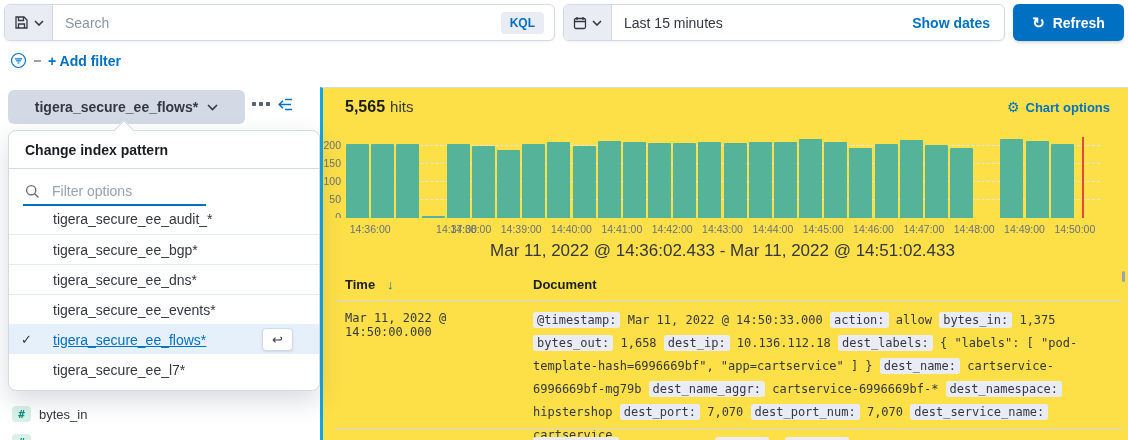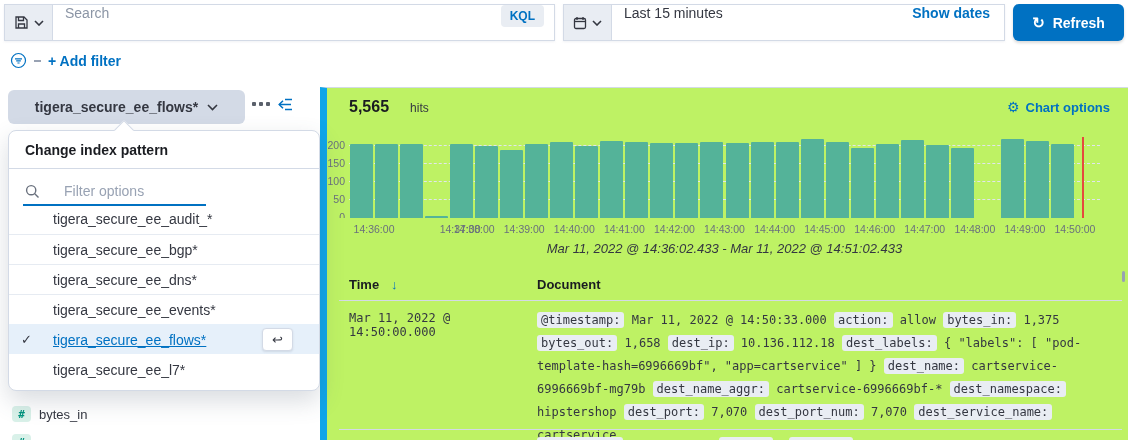--- a/index.html
+++ b/index.html
@@ -2,22 +2,22 @@
 <html><head>
 <meta charset="utf-8">
 <style>
   * { margin:0; padding:0; box-sizing:border-box; }
   html,body { width:1128px; height:440px; overflow:hidden; background:#fff;
               font-family:"Liberation Sans", sans-serif; color:#343741; }
   .app { position:relative; width:1128px; height:440px; }
 
   
   .topbar { position:absolute; top:4px; left:4px; right:4px; height:37px; display:flex; gap:8px; }
-  .inputbar { display:flex; align-items:flex-start; background:#fff; border:1px solid #d3dae6;
-              border-radius:0; overflow:hidden; height:37px; box-shadow:0 1px 2px rgba(152,162,179,.15); }
+  .inputbar { display:flex; align-items:center; background:#fff; border:1px solid #d3dae6;
+              border-radius:6px; overflow:hidden; height:37px; box-shadow:0 1px 2px rgba(152,162,179,.15); }
   .searchbar { flex:1; }
   .datebar { width:442px; }
   .prepend { width:48px; height:100%; background:#e9edf3; display:flex; align-items:center;
              justify-content:center; gap:5px; border-right:1px solid #d3dae6; cursor:pointer; }
   .searchbar input { border:none; outline:none; flex:1; font-size:14px; padding:0 12px;
                      color:#343741; font-family:"Liberation Sans",sans-serif; background:transparent; }
   .searchbar input::placeholder { color:#8b95a5; }
   .kql { margin-right:10px; background:#e9edf3; color:#0071c2; font-weight:700; font-size:12px;
          padding:4px 9px; border-radius:4px; cursor:pointer; }
   .date-text { font-size:14px; padding-left:12px; }
@@ -53,59 +53,59 @@
 
   
   .popover { position:absolute; left:8px; top:130px; width:312px; height:261px; background:#fff;
              border:1px solid #d3dae6; border-radius:8px; z-index:20;
              box-shadow:0 10px 24px rgba(65,78,101,.2); }
   .pop-arrow { position:absolute; top:-8px; left:108px; width:14px; height:14px; background:#fff;
                border-left:1px solid #d3dae6; border-top:1px solid #d3dae6; transform:rotate(45deg); }
   .pop-title { font-weight:700; font-size:14px; color:#1a1c21; padding:11px 16px 10px;
                border-bottom:1px solid #d3dae6; }
   .pop-search { padding:9px 14px 0; }
-  .pop-search-inner { position:relative; display:flex; align-items:center; gap:24px; padding:5px 2px 7px; }
+  .pop-search-inner { position:relative; display:flex; align-items:center; gap:12px; padding:5px 2px 7px; }
   .pop-search-inner input { border:none; outline:none; flex:1; font-size:14px; color:#343741;
                             font-family:"Liberation Sans",sans-serif; }
   .pop-search-inner input::placeholder { color:#98a2b3; }
   .pop-underline { position:absolute; left:0; bottom:0; width:65%; height:2px; background:#0071c2; }
   .index-list { list-style:none; margin-top:-2px; overflow:hidden; height:180px; }
   .index-item { height:30px; display:flex; align-items:center; font-size:14px; color:#343741;
                 padding:0 26px 0 44px; border-top:1px solid #e6ebf2; cursor:pointer; }
   .index-item:first-child { border-top:none; }
   .index-item.sel { background:#e6f0fa; padding-left:12px; border-top-color:transparent; }
   .index-item.sel + .index-item { border-top-color:transparent; }
   .index-check { width:32px; color:#343741; font-size:13px; }
   .index-item.sel .index-label { color:#0071c2; text-decoration:underline; }
   .return-badge { margin-left:auto; width:31px; height:23px; border:1px solid #d3dae6; border-radius:4px;
                   background:#fff; display:flex; align-items:center; justify-content:center;
                   font-size:13px; color:#343741; box-shadow:0 1px 2px rgba(152,162,179,.3); }
 
   
-  .main { position:absolute; left:320px; top:87px; right:0; bottom:0; background:#bef264;
-          border-left:7px solid #0ea5e9; border-top:1px solid #d3dae6; }
+  .main { position:absolute; left:320px; top:87px; right:0; bottom:0; background:#fde047;
+          border-left:3px solid #0ea5e9; border-top:1px solid #d3dae6; }
   .hits-row { position:absolute; top:10px; left:22px; right:18px; display:flex; align-items:baseline; }
   .hits-num { font-size:16px; font-weight:700; color:#1a1c21; }
-  .hits-label { font-size:12px; margin-left:21px; }
+  .hits-label { font-size:15px; margin-left:5px; }
   .chart-options { margin-left:auto; color:#0071c2; font-size:13px; font-weight:600; display:flex;
                    gap:6px; align-items:center; cursor:pointer; }
   .gear-glyph { font-size:14px; font-weight:400; }
 
   .ylabels { position:absolute; left:0; width:18px; top:51px; height:79px; font-size:10.5px;
              color:#69707d; direction:rtl; overflow:hidden; }
   .ylabels span { position:absolute; right:0; white-space:nowrap; }
   .plot { position:absolute; left:22px; right:28px; top:51px; height:79px; }
   .grid { position:absolute; left:0; right:0; border-top:1px dashed #e0e5ee; }
   .bar { position:absolute; bottom:0; border-radius:1px 1px 0 0; }
   .now-line { position:absolute; top:-2px; bottom:0; width:2px; }
   .xlabels { position:absolute; left:22px; right:28px; top:135px; height:13px; font-size:10.5px;
              color:#69707d; }
   .xlabels span { position:absolute; transform:translateX(-50%); white-space:nowrap; }
-  .caption { position:absolute; top:153px; left:22px; right:28px; text-align:center; font-size:13px;
-             color:#343741;font-style:italic; }
+  .caption { position:absolute; top:153px; left:22px; right:28px; text-align:center; font-size:17px;
+             color:#343741; }
 
   .thead { position:absolute; top:189px; left:22px; right:16px; display:flex; font-size:13px;
            font-weight:700; color:#1a1c21; }
   .time-col { width:188px; display:flex; align-items:center; gap:12px; cursor:pointer; }
   .sort-arrow { color:#0071c2; font-weight:400; }
   .thead-divider { position:absolute; top:212px; left:12px; right:6px; border-top:1px solid #d3dae6; }
   .scroll-hint { position:absolute; top:183px; right:3px; width:3px; height:11px; background:#98a2b3;
                  border-radius:2px; cursor:pointer; }
 
   .docrow { position:absolute; top:221px; left:22px; right:12px; display:flex; }

